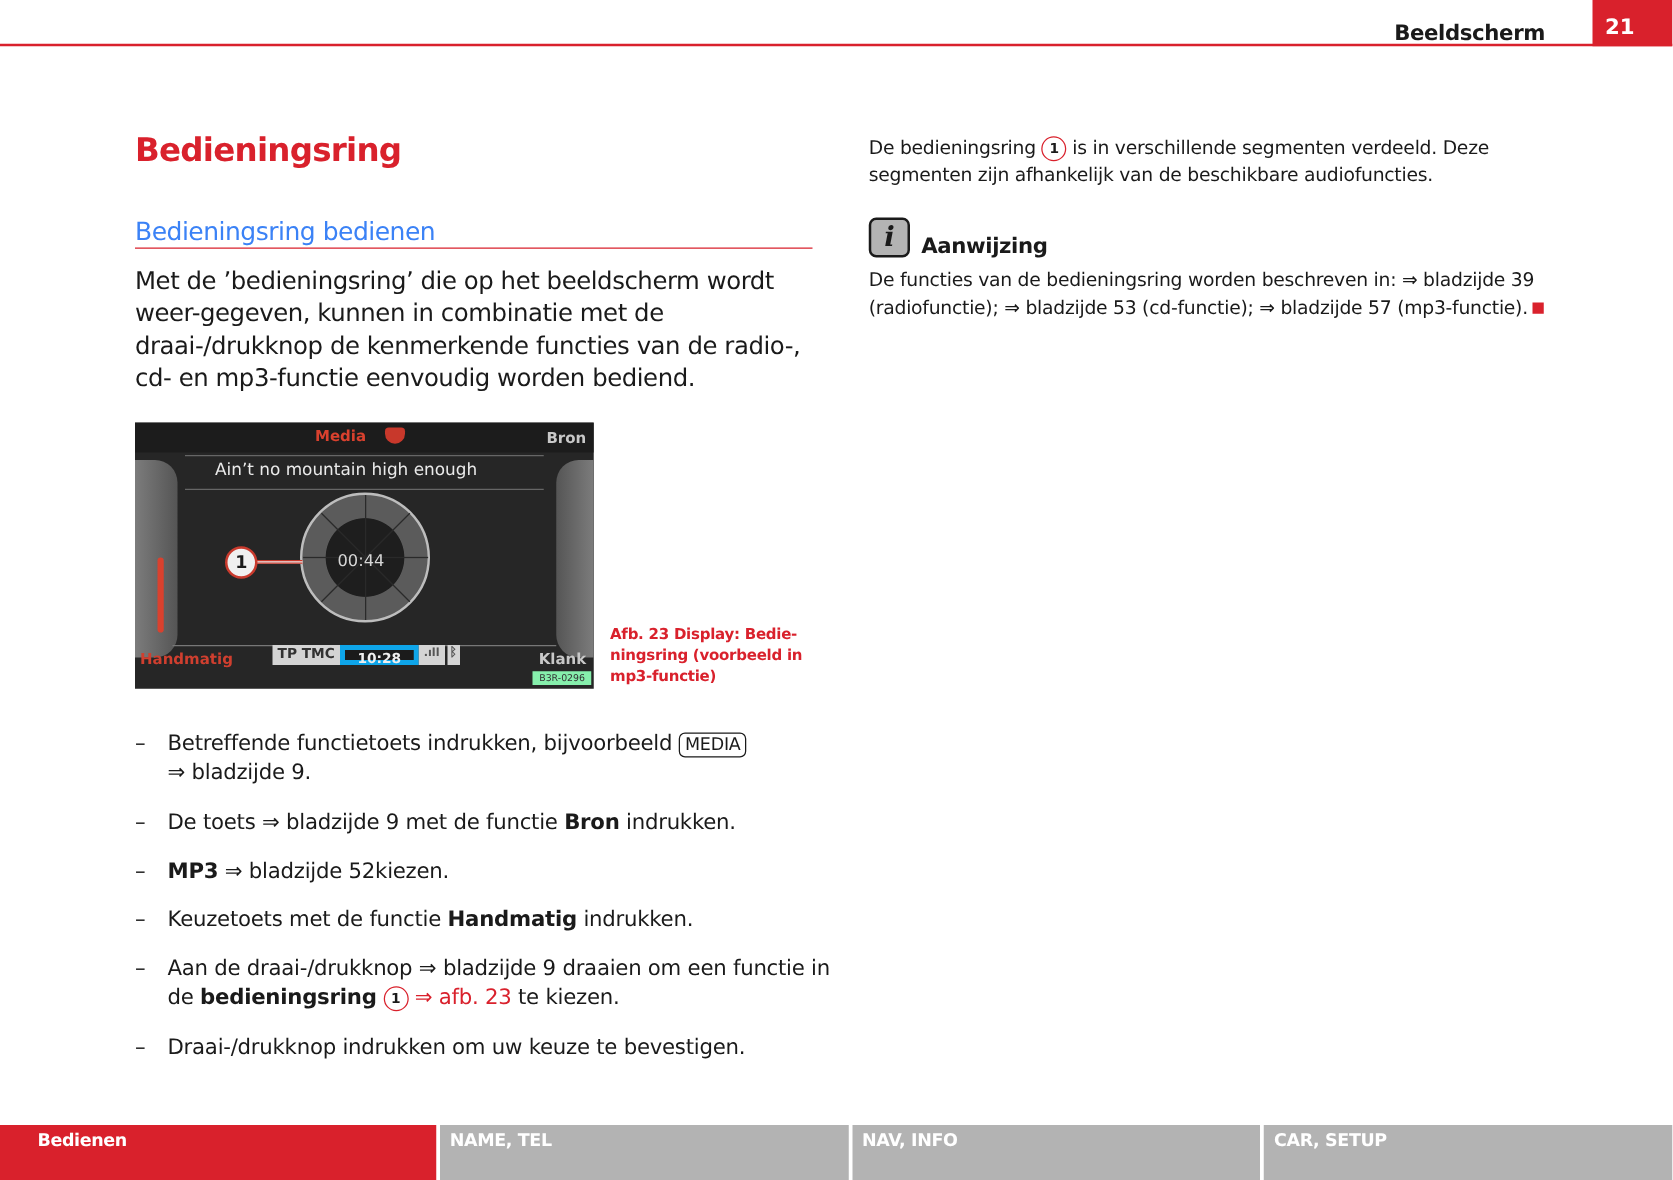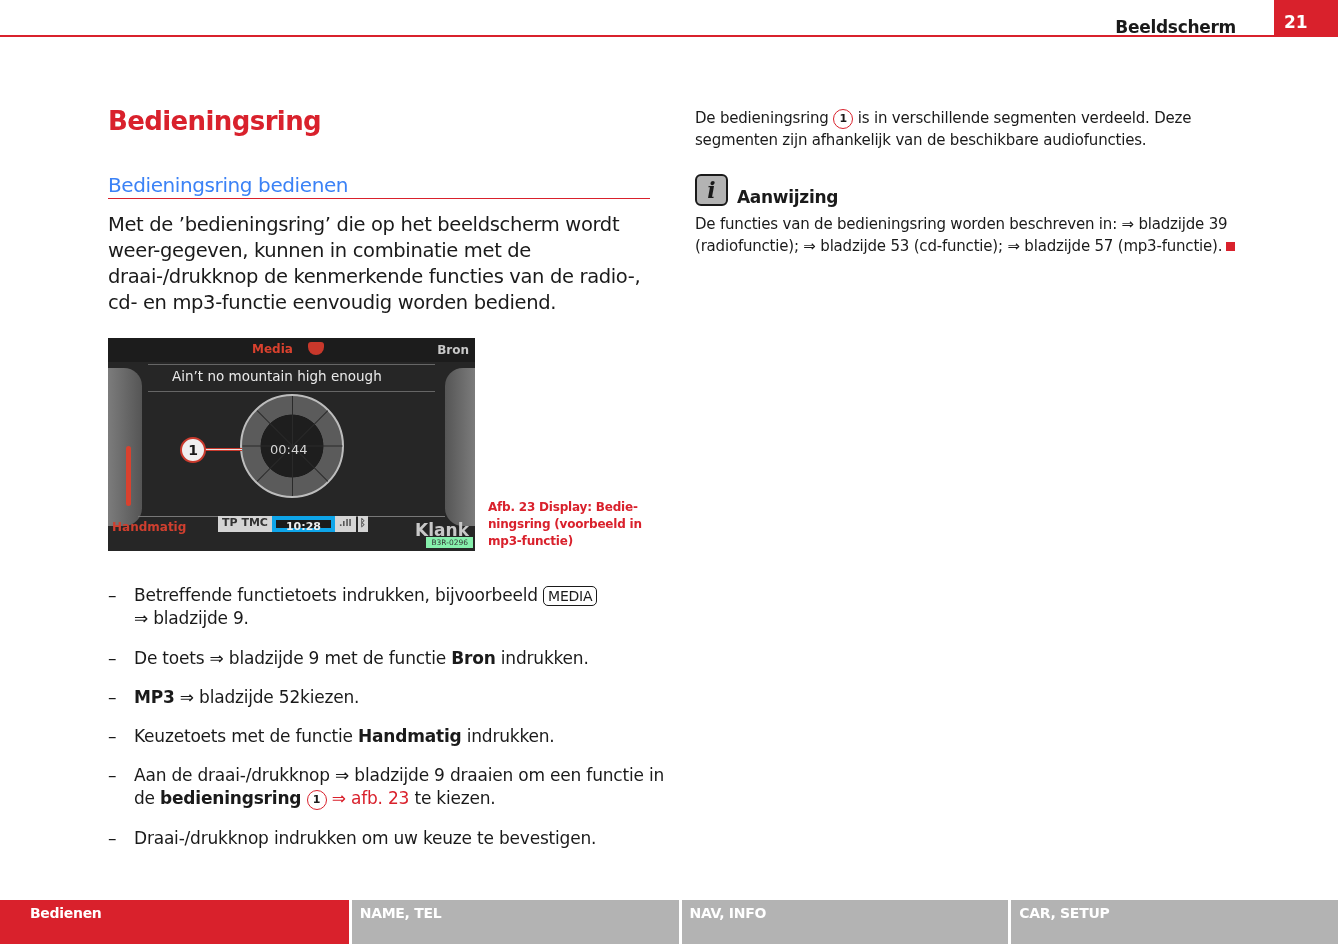--- a/index.html
+++ b/index.html
@@ -33,21 +33,21 @@
   .fig-time { position: absolute; left: 162px; top: 104px; font-size: 13px; color: #d6d6d6; }
   .fig-callout-line { position: absolute; left: 96px; top: 110px; width: 38px; height: 3px; background: #e8e8e8; border-top: 1px solid #c93a2d; border-bottom: 1px solid #c93a2d; }
   .fig-callout { position: absolute; left: 72px; top: 99px; width: 26px; height: 26px; border-radius: 50%; background: #f0f0f0; border: 2px solid #c93a2d; font-weight: bold; font-size: 14px; color: #1a1a1a; text-align: center; line-height: 22px; }
   .fig-bottom-rule { position: absolute; left: 30px; top: 178px; width: 307px; height: 1px; background: #777; }
   .fig-handmatig { position: absolute; left: 4px; top: 182px; font-weight: bold; font-size: 12px; color: #cf3f2f; }
   .fig-status { position: absolute; left: 110px; top: 178px; height: 16px; display: flex; font-size: 11px; font-weight: bold; }
   .fig-tp { background: #d4d4d4; color: #333; padding: 0 4px; line-height: 14px; }
   .fig-clock { background: #1b1b1b; color: #eee; padding: 0 10px; line-height: 14px; border: 4px solid #0ea5e9; }
   .fig-sig { background: #d4d4d4; color: #555; padding: 0 4px; line-height: 14px; font-size: 9px; text-align: right; }
   .fig-bt { background: #d4d4d4; color: #555; padding: 0 2px; line-height: 14px; margin-left: 2px; font-size: 10px; }
-  .fig-klank { position: absolute; right: 6px; top: 182px; font-weight: bold; font-size: 17px; color: #c8c8c8; }
+  .fig-klank { position: absolute; right: 6px; top: 182px; font-weight: bold; font-size: 12px; color: #c8c8c8; }
   .fig-code { position: absolute; right: 2px; top: 199px; background: #86efac; color: #333; font-size: 7.5px; padding: 1px 5px; }
 
   .caption { position: absolute; left: 488px; top: 499px; width: 170px; font-weight: bold; font-size: 12px; line-height: 17px; color: #d9212c; letter-spacing: -0.2px; }
 
   
   .steps { position: absolute; left: 108px; top: 584px; width: 560px; list-style: none; }
   .step { position: relative; padding-left: 26px; font-size: 17px; line-height: 23px; color: #1a1a1a; letter-spacing: -0.2px; }
   .step .dash { position: absolute; left: 0; top: 0; }
   .step b { font-weight: bold; }
   .key { display: inline-block; border: 1px solid #1a1a1a; border-radius: 5px; padding: 0 4px; font-size: 14px; line-height: 18px; }

